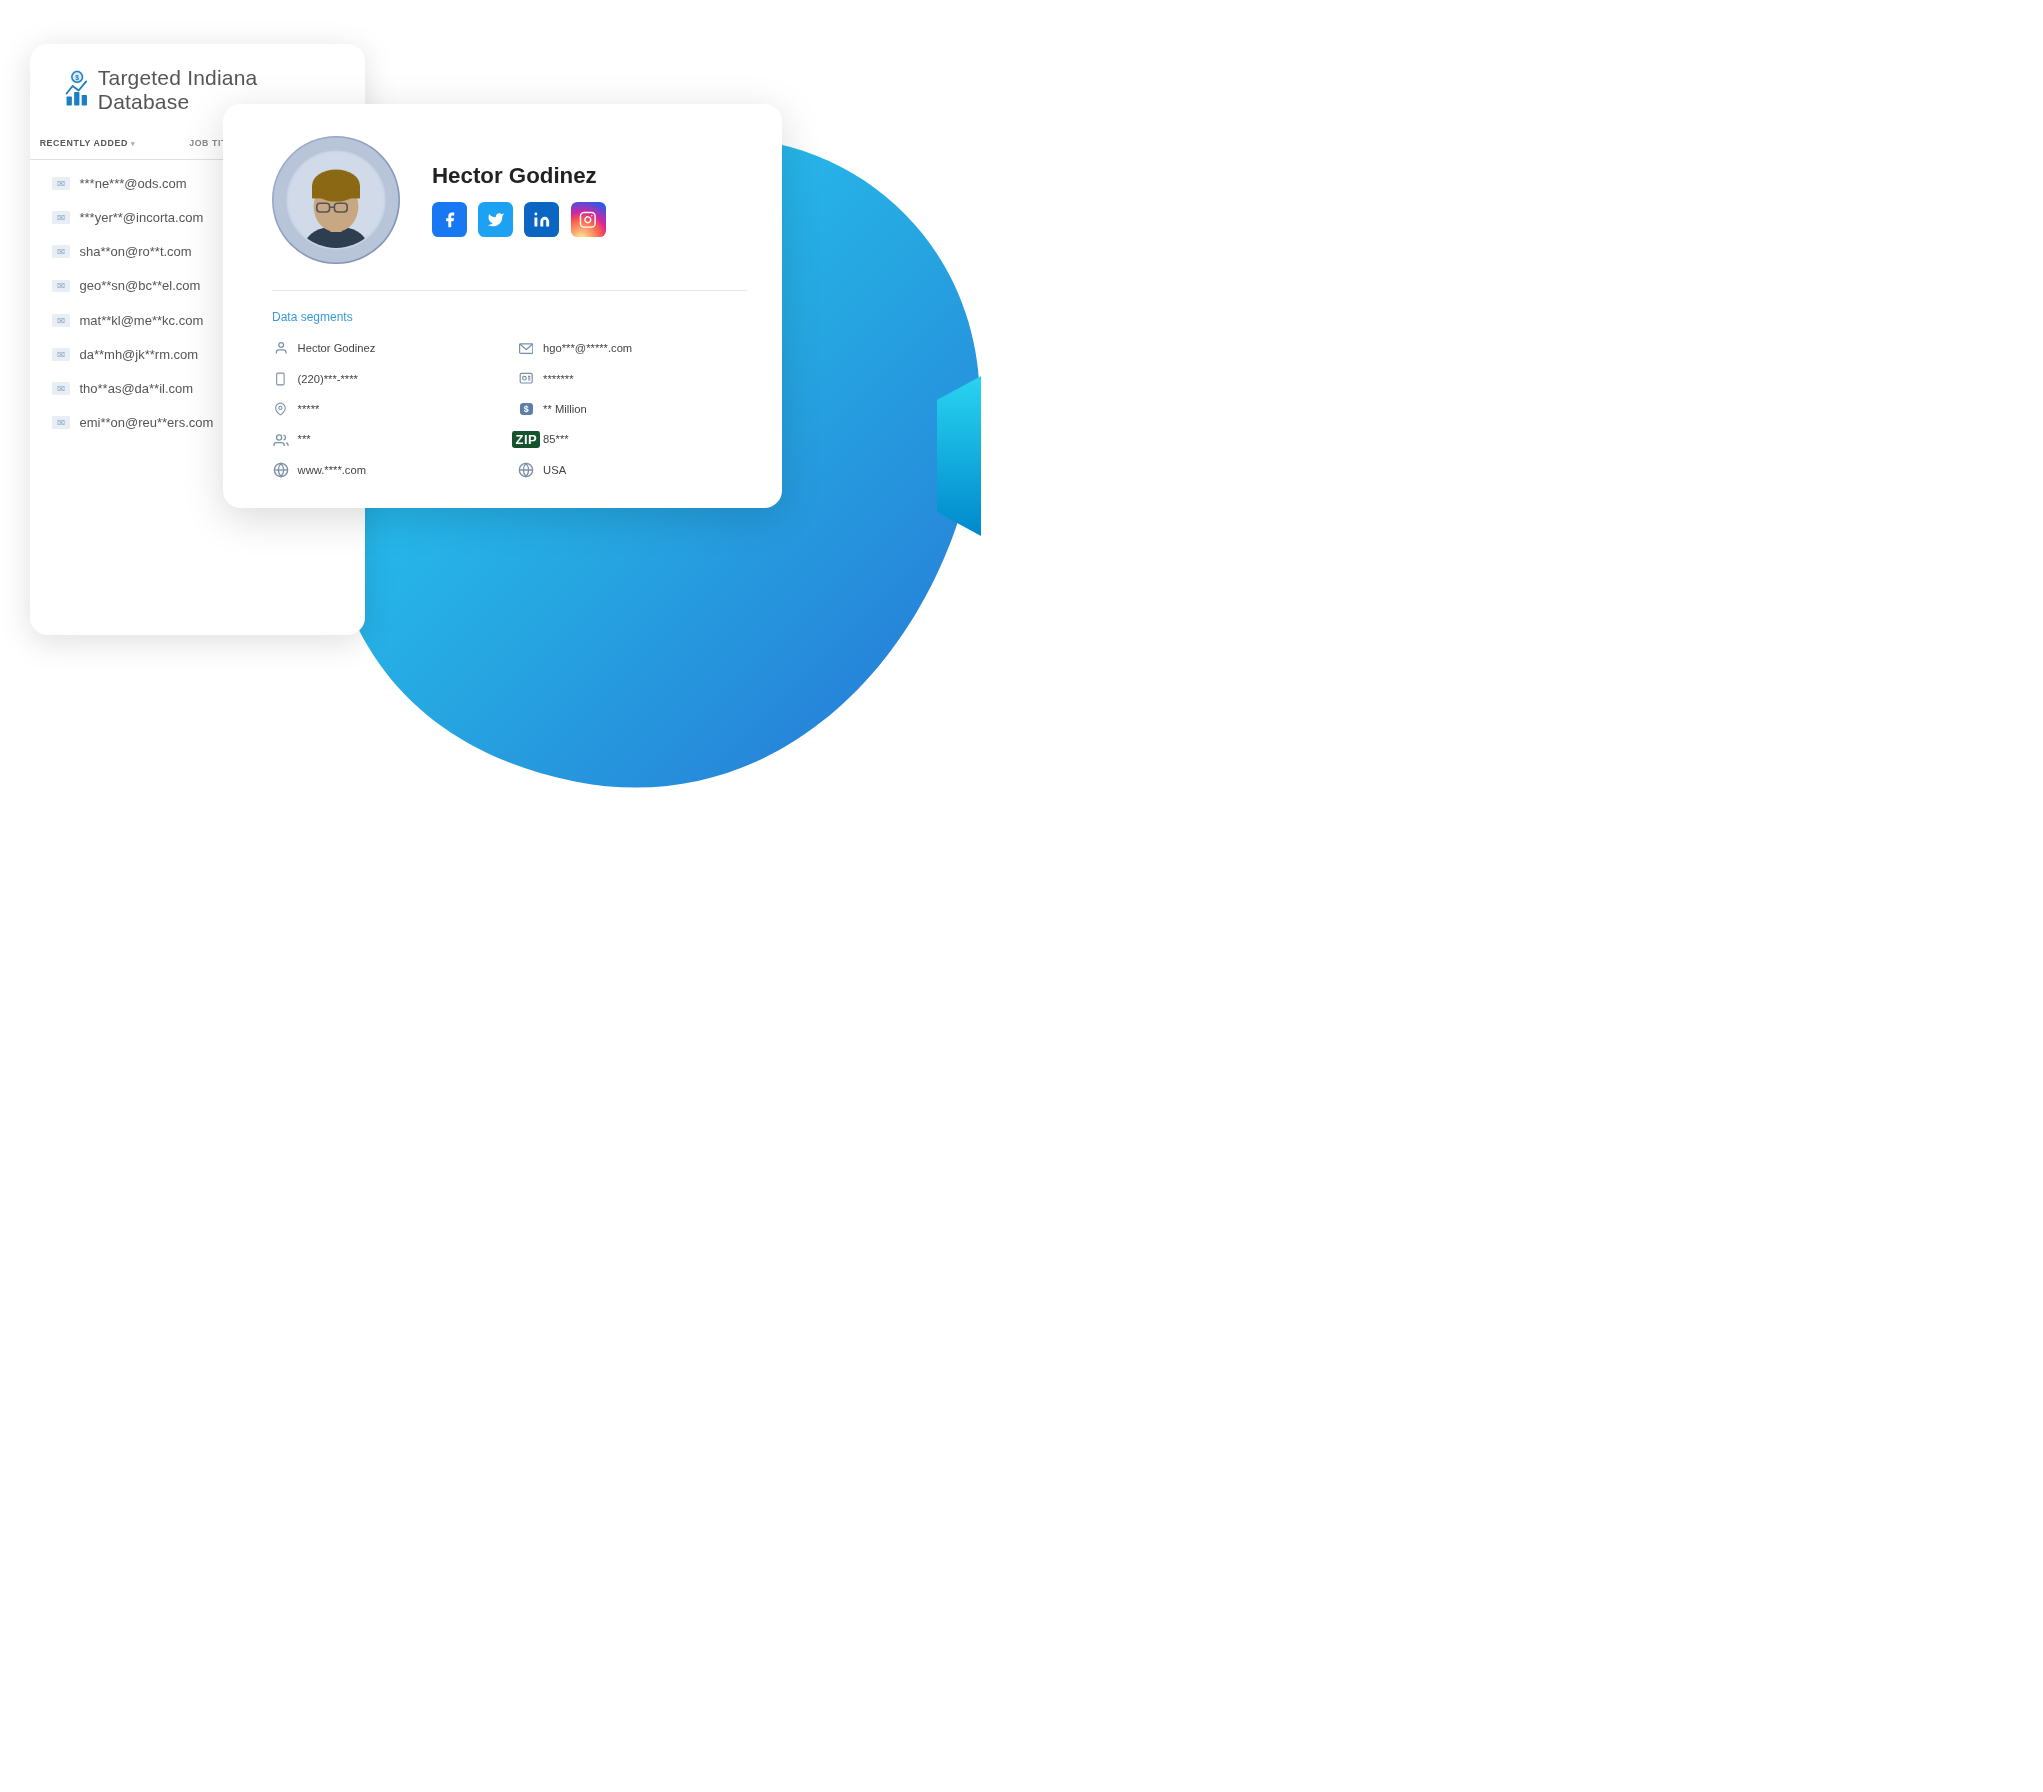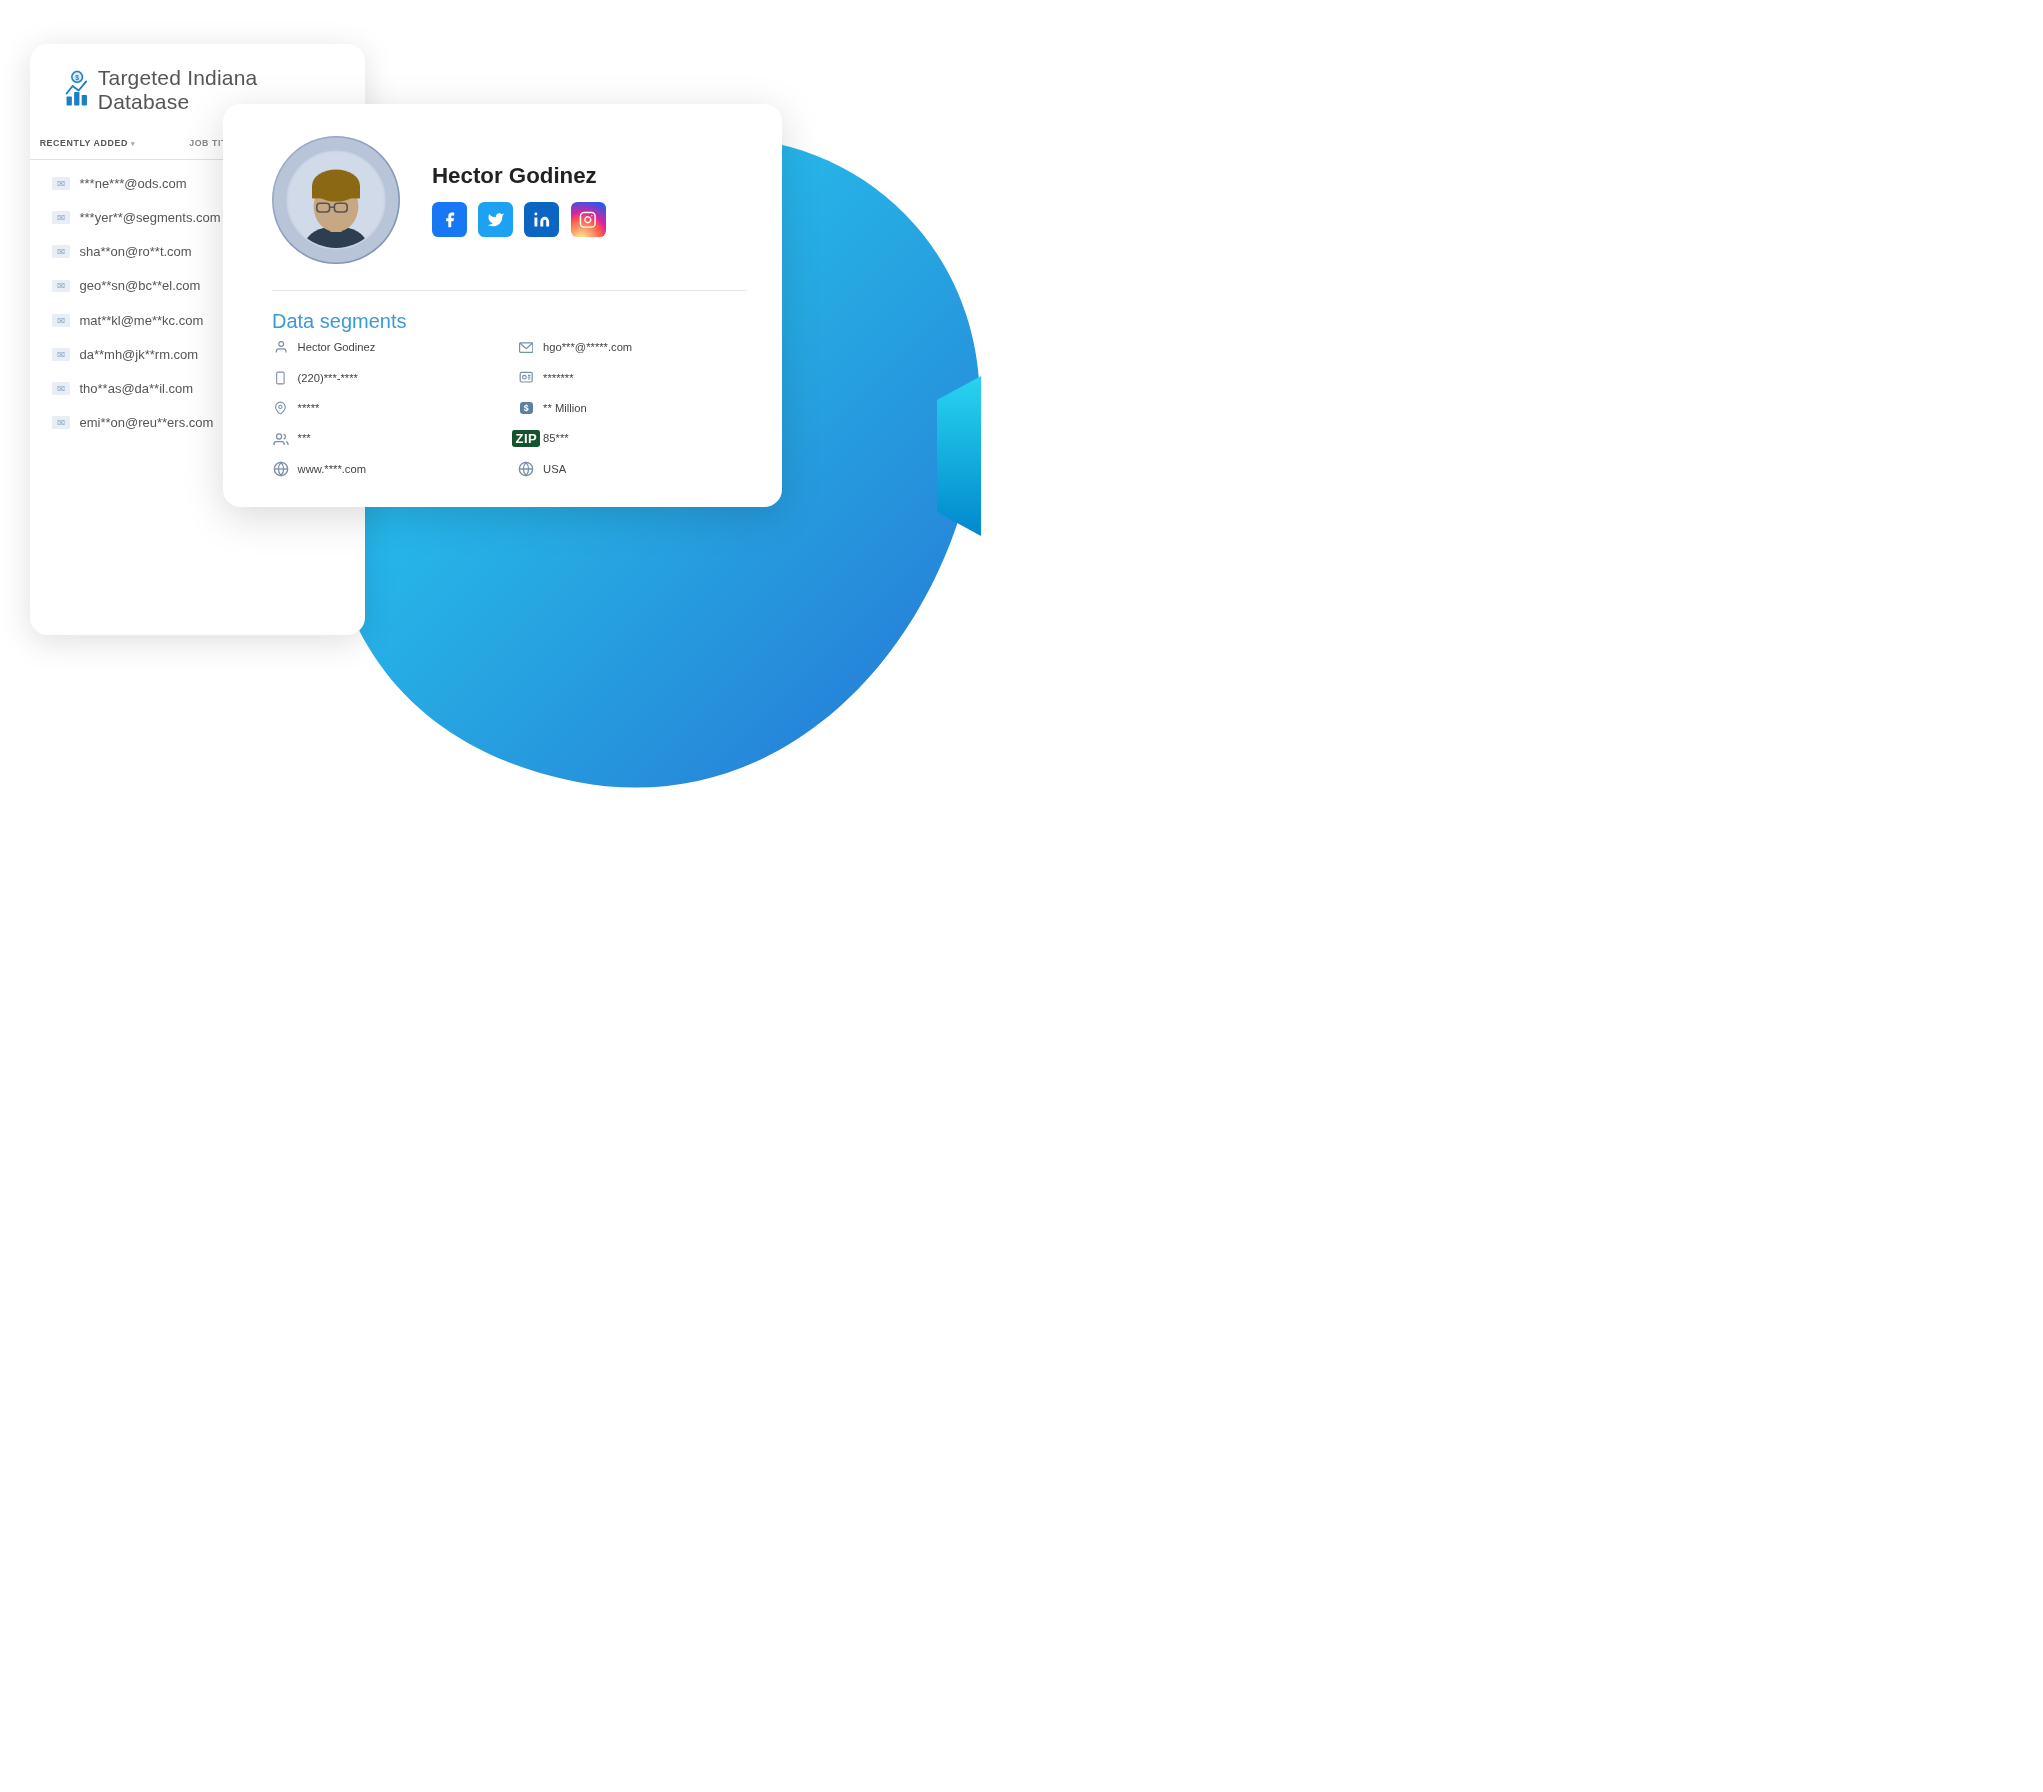--- a/index.html
+++ b/index.html
@@ -195,24 +195,24 @@
     .social-fb { background: #1877f2; }
     .social-tw { background: #1da1f2; }
     .social-li { background: #0a66c2; }
     .social-ig { background: radial-gradient(circle at 30% 107%, #fdf497 0%, #fd5949 45%, #d6249f 60%, #285aeb 90%); }
 
     .data-segments {
       padding-top: 19px;
     }
 
     .data-segments-title {
-      font-size: 20px;
+      font-size: 12px;
       font-weight: 500;
       color: #3a9ad9;
-      margin-bottom: 6px;
+      margin-bottom: 16px;
     }
 
     .data-grid {
       display: grid;
       grid-template-columns: 1fr 1fr;
       gap: 12.8px 16px;
     }
 
     .data-item {
       display: flex;
@@ -285,21 +285,21 @@
       </div>
     </div>
 
     <div class="email-list">
     <div class="email-item">
           <span class="email-icon"></span>
                       <span class="email-text">***ne***@ods.com</span>
         </div>
         <div class="email-item">
           <span class="email-icon"></span>
-                      <span class="email-text">***yer**@segments.com</span>
+                      <span class="email-text">***yer**@incorta.com</span>
         </div>
         <div class="email-item">
           <span class="email-icon"></span>
                       <span class="email-text">sha**on@ro**t.com</span>
         </div>
         <div class="email-item">
           <span class="email-icon"></span>
                       <span class="email-text">geo**sn@bc**el.com</span>
         </div>
         <div class="email-item">

